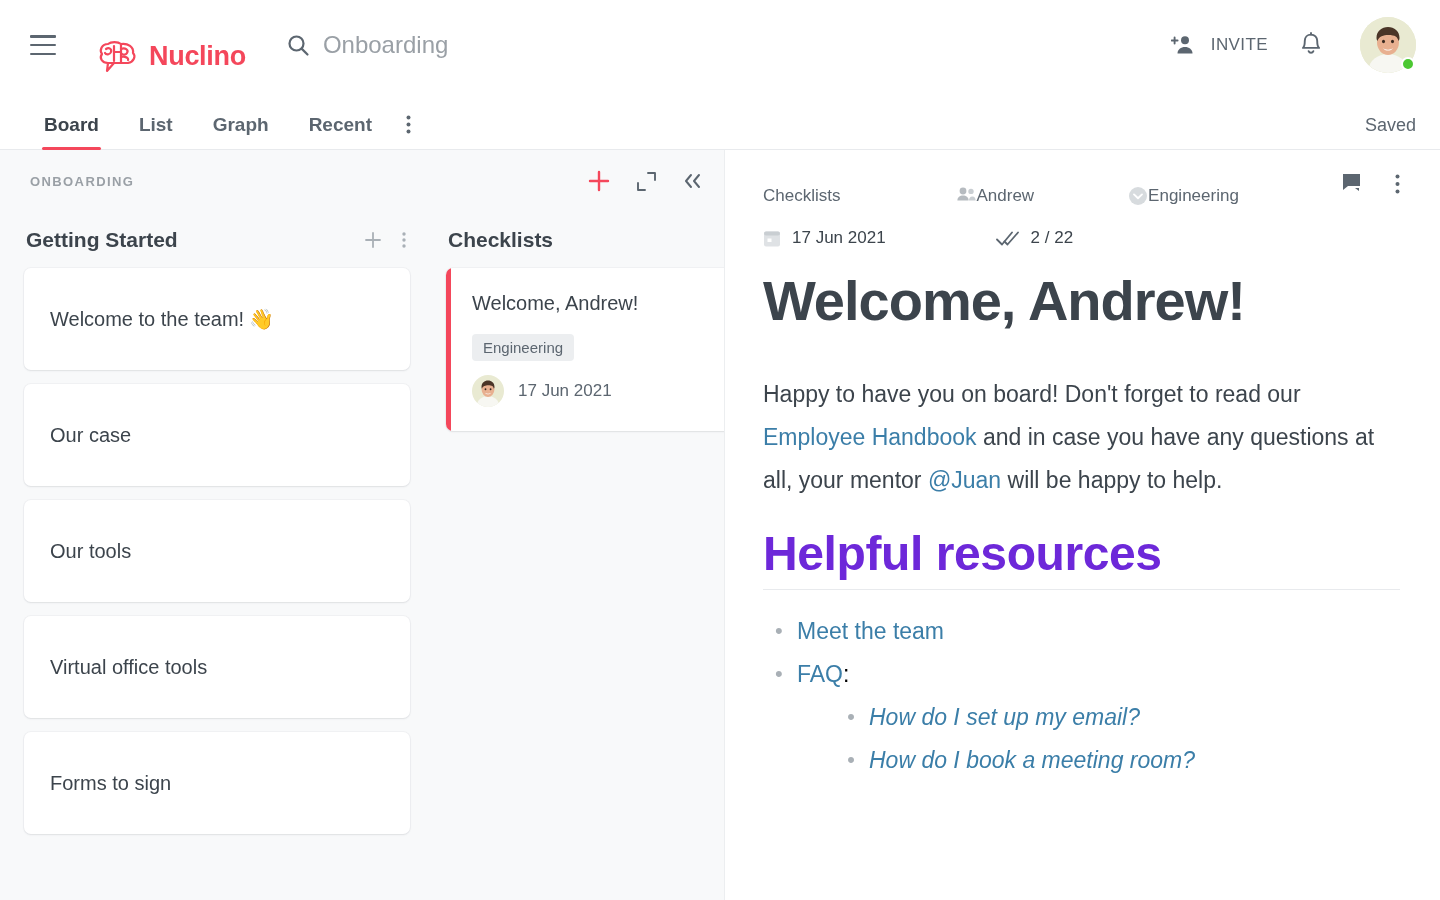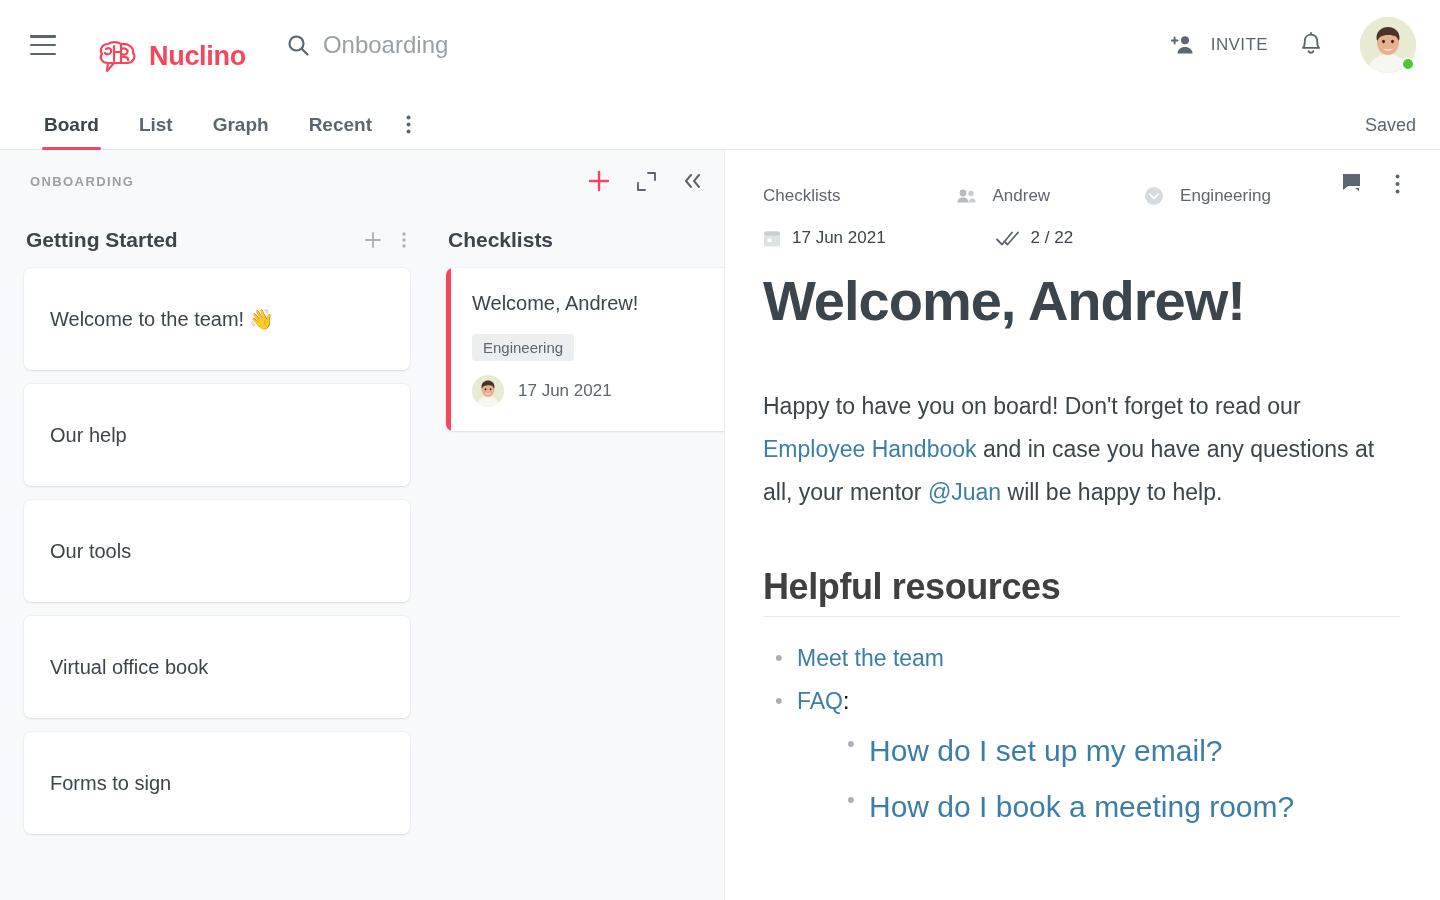--- a/index.html
+++ b/index.html
@@ -138,53 +138,53 @@
 
   
   .doc {
     flex: 1; background: #fff; overflow: hidden; position: relative;
     padding: 0 40px 0 38px;
   }
   .doc-bread {
     display: flex; align-items: center; padding-top: 36px;
   }
   .crumb { font-size: 17px; color: #5c6670; cursor: pointer; }
-  .crumb-item { display: flex; align-items: center; gap: 16px; cursor: pointer; }
+  .crumb-item { display: flex; gap: 0; cursor: pointer; }
   .crumb-sp-1 { margin-left: 116px; }
   .crumb-sp-2 { margin-left: 94px; }
   .doc-head-icons { margin-left: auto; display: flex; align-items: center; gap: 30px; margin-top: -24px; }
 
   .doc-meta { display: flex; align-items: center; margin-top: 22px; }
   .meta-item { display: flex; align-items: center; gap: 11px; }
   .meta-item .t { font-size: 17px; color: #3c444c; }
   .meta-sp { margin-left: 110px; }
 
   .doc-title {
     font-size: 56px; font-weight: bold; color: #3c444c;
     letter-spacing: -1px; margin-top: 22px; line-height: 1.12;
   }
   .doc-p {
-    font-size: 23px; color: #3c444c; line-height: 1.87; margin-top: 52px;
+    font-size: 23px; color: #3c444c; line-height: 1.87; margin-top: 40px;
     max-width: 660px;
   }
   .lnk { color: #3B7EA8; cursor: pointer; }
   .doc-h2 {
-    font-size: 36px; font-weight: bold; color: #404040; margin-top: 52px;
+    font-size: 48px; font-weight: bold; color: #6d28d9; margin-top: 24px;
     padding-bottom: 8px; border-bottom: 1px solid #e8eaed; letter-spacing: -.4px;
   }
   ul.doc-list { list-style: none; margin-top: 20px; }
   ul.doc-list li {
     font-size: 23px; line-height: 1.87; position: relative; padding-left: 34px;
   }
   ul.doc-list li::before {
     content: "•"; position: absolute; left: 12px; top: 0;
     color: #a9b0b6; font-size: 22px;
   }
   ul.doc-sub { list-style: none; margin-left: 38px; }
-  ul.doc-sub li { font-size: 30px; line-height: 1.87; position: relative; padding-left: 34px; }
+  ul.doc-sub li { font-size: 23px; line-height: 1.87; position: relative; padding-left: 34px; font-style: italic; }
   ul.doc-sub li::before {
     content: "•"; position: absolute; left: 12px; top: 0; color: #a9b0b6; font-size: 22px;
   }
 </style>
 </head>
 <body>
 
 <div class="topbar">
 
   <div class="hamburger">
@@ -315,27 +315,27 @@
                 <circle cx="2" cy="14" r="1.7" fill="#a9b0b6"></circle>
               </svg>
             </div>
           </div>
         </div>
 
         <div class="card card-simple">
           <div class="card-title">Welcome to the team! 👋</div>
         </div>
         <div class="card card-simple">
-          <div class="card-title">Our help</div>
+          <div class="card-title">Our case</div>
         </div>
         <div class="card card-simple">
           <div class="card-title">Our tools</div>
         </div>
         <div class="card card-simple">
-          <div class="card-title">Virtual office book</div>
+          <div class="card-title">Virtual office tools</div>
         </div>
         <div class="card card-simple">
           <div class="card-title">Forms to sign</div>
         </div>
       </div>
 
       <div class="column narrow">
         <div class="col-head">
           <div class="col-name">Checklists</div>
         </div>

